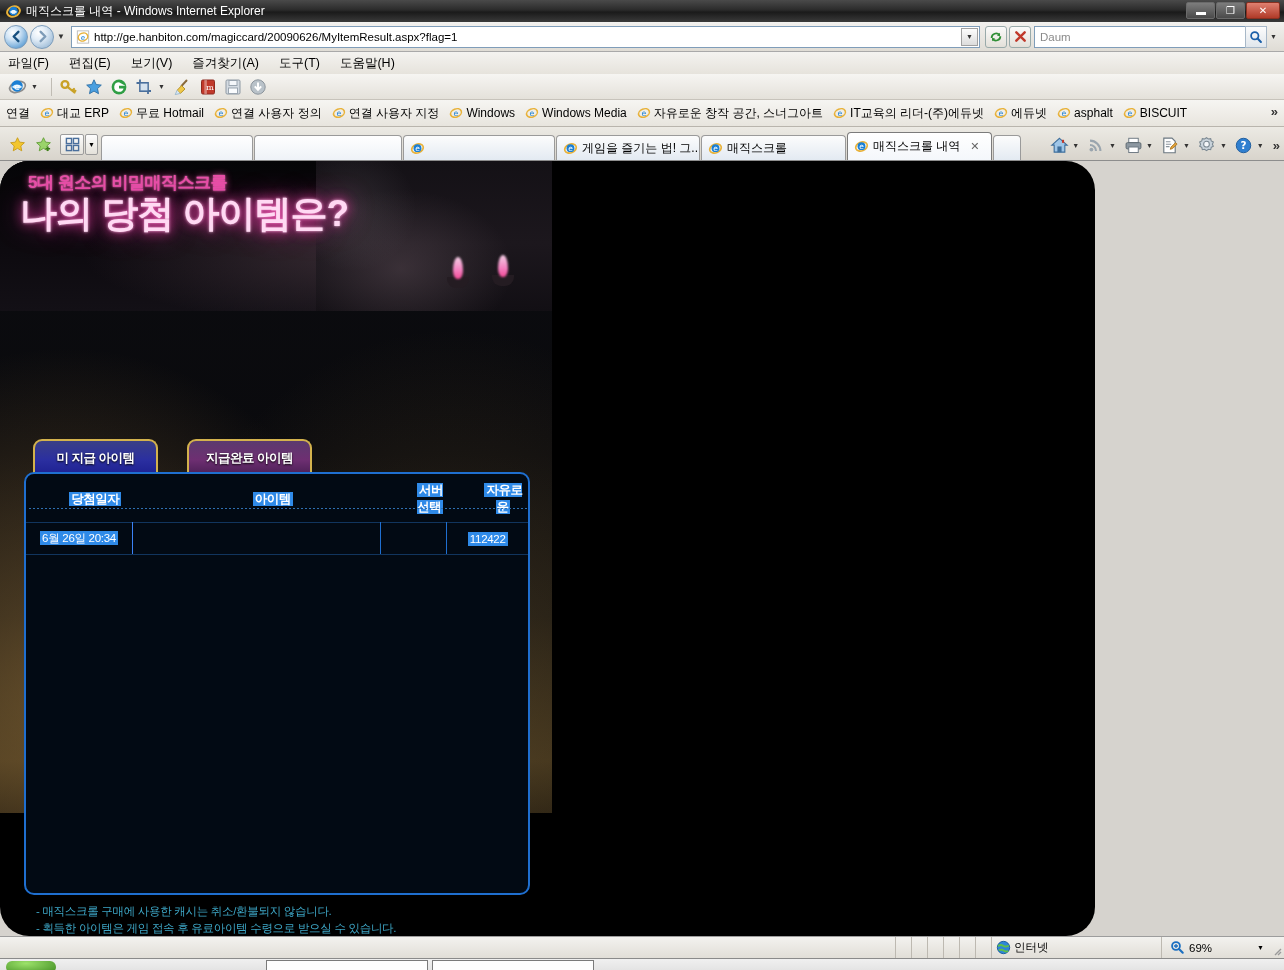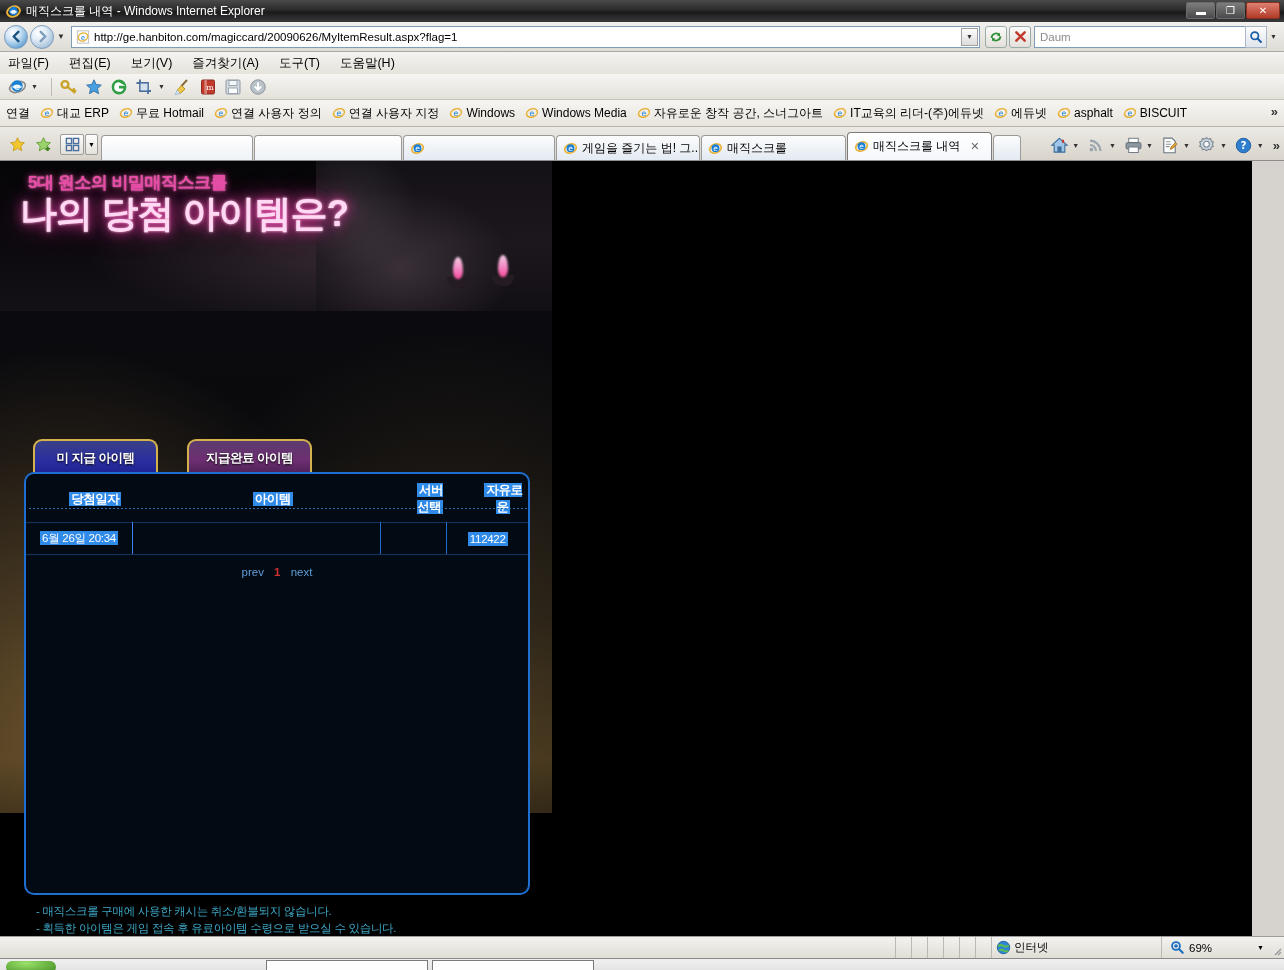--- a/index.html
+++ b/index.html
@@ -99,21 +99,21 @@
   .tab.active{height:28px;background:linear-gradient(to bottom,#ffffff,#f4f7fb);border-color:#7b7b7b;}
   .tab .tf{width:15px;height:15px;margin-right:4px;flex:none;}
   .tab .tclose{margin-left:10px;color:#666;font-size:11px;font-family:"DejaVu Sans",sans-serif;}
   .tab.newtab{width:28px;}
   .tbright{position:absolute;right:4px;bottom:3px;display:flex;align-items:center;}
   .tbicon{width:24px;height:24px;display:flex;align-items:center;justify-content:center;}
   .tbcaret{font-size:7px;color:#333;margin:0 5px 0 1px;}
   .tbr-overflow{font-size:13px;font-weight:bold;color:#333;margin-left:4px;}
 
   
-  .viewport{position:absolute;left:0;top:161px;width:1252px;height:775px;background:#000;overflow:hidden;}
+  .viewport{position:absolute;left:0;top:161px;width:1095px;height:775px;background:#000;overflow:hidden;border-radius:29px;}
   .pagebg{position:absolute;left:0;top:0;width:552px;height:652px;
     background:
       radial-gradient(ellipse at 12% 82%, rgba(150,115,60,0.55) 0%, rgba(0,0,0,0) 46%),
       radial-gradient(ellipse at 82% 88%, rgba(120,95,50,0.40) 0%, rgba(0,0,0,0) 50%),
       linear-gradient(to bottom, #0b0c10 0%, #0a0a0d 45%, #141210 70%, #352a18 92%, #1a150d 100%);
   }
   .banner{position:absolute;left:0;top:0;width:552px;height:150px;overflow:hidden;
     background:
       radial-gradient(ellipse at 68% 62%, rgba(90,70,80,0.55) 0%, rgba(0,0,0,0) 55%),
       linear-gradient(to bottom,#050507,#0d0a0f 60%,#131016);}
@@ -560,25 +560,20 @@
         <tbody>
           <tr>
             <td class="c-date"><span class="sel">6월 26일 20:34</span></td>
             <td class="c-item"></td>
             <td class="c-srv"></td>
             <td><span class="sel">112422</span></td>
           </tr>
         </tbody>
       </table>
       <div class="hdr-sep"></div>
-      <div class="pager">
-        <a href="#">prev</a>
-        <span class="pg-cur">1</span>
-        <a href="#">next</a>
-      </div>
     </div>
 
     <div class="notes">
       <div class="note">- 매직스크롤 구매에 사용한 캐시는 취소/환불되지 않습니다.</div>
       <div class="note">- 획득한 아이템은 게임 접속 후 유료아이템 수령으로 받으실 수 있습니다.</div>
 
     </div>
   </div>
 
   <div class="statusbar">

